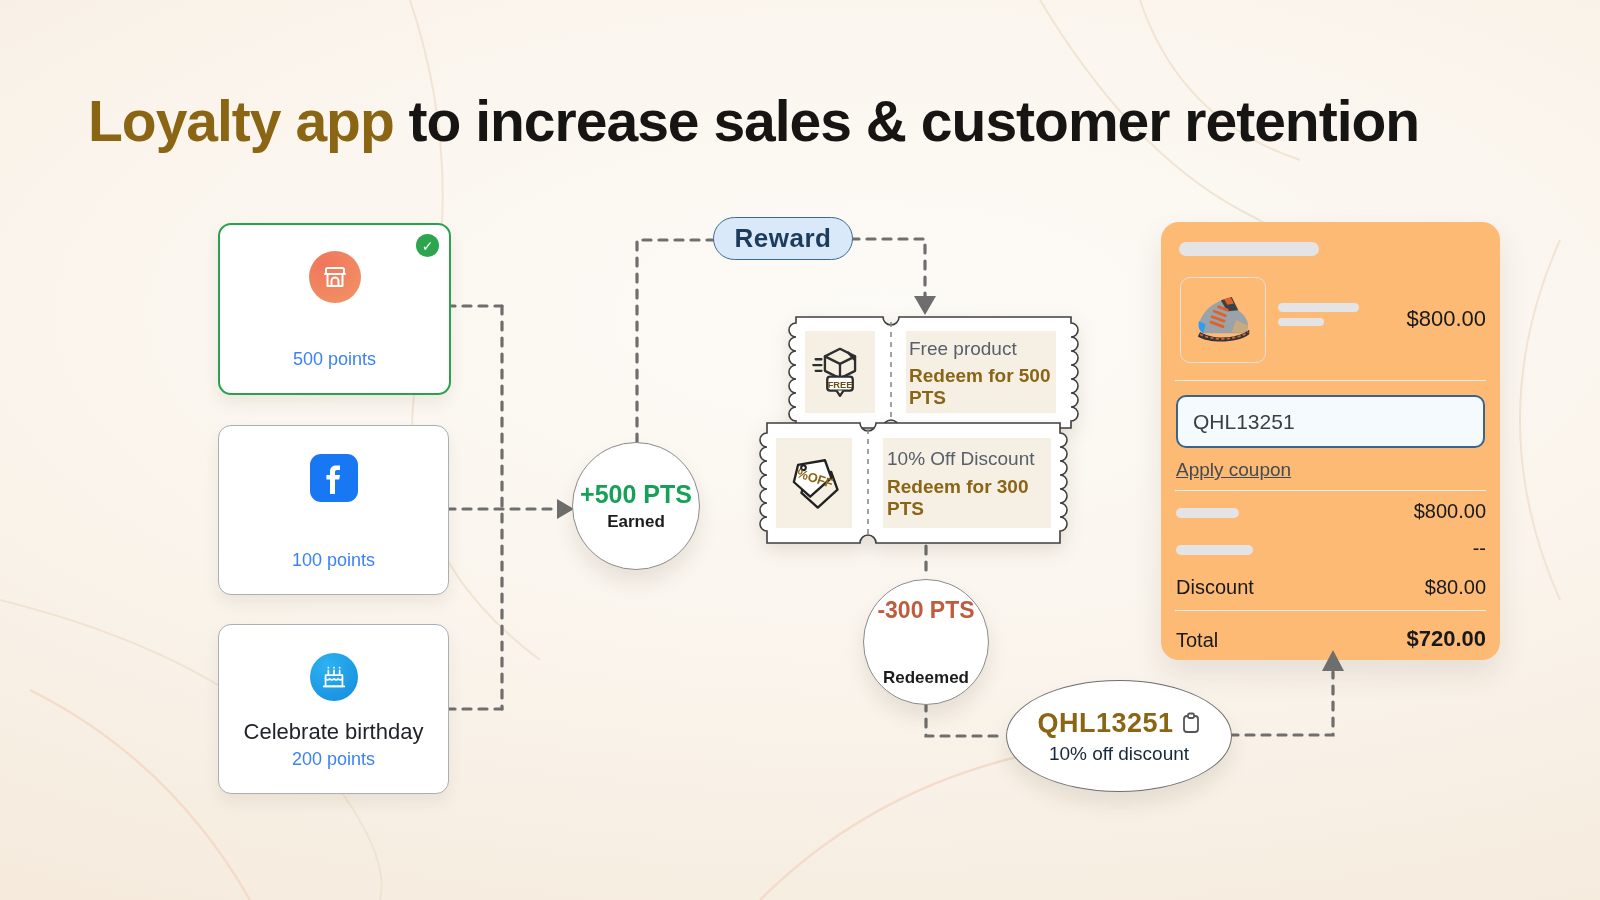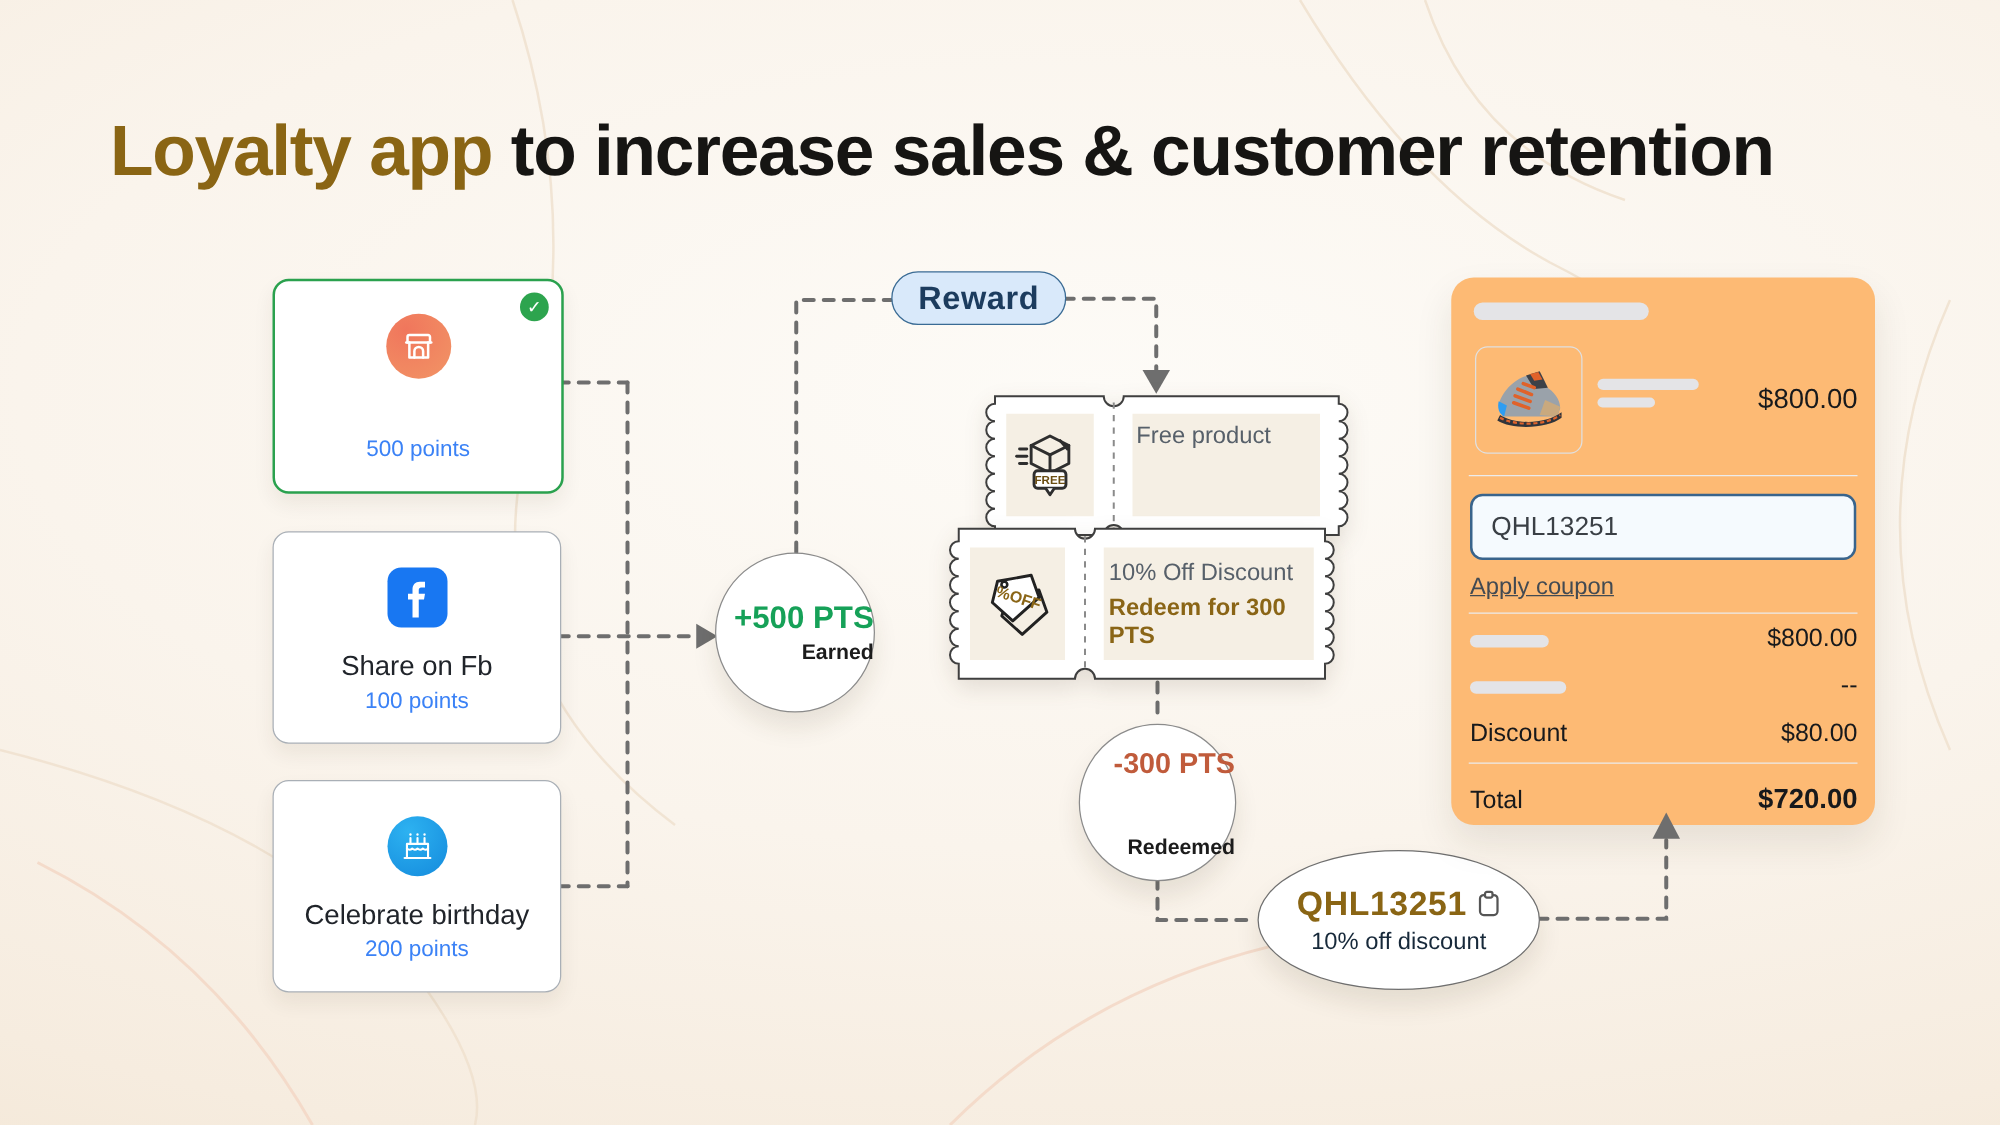--- a/index.html
+++ b/index.html
@@ -21,21 +21,21 @@
     display:flex;align-items:center;justify-content:center;}
   .icon-store{background:radial-gradient(120% 120% at 30% 25%, #f0765c 0%, #f29a67 100%);}
   .icon-fb{background:#1877f2;border-radius:11px;}
   .icon-cake{background:radial-gradient(120% 120% at 35% 25%, #2db2f1 0%, #0f82d8 100%);}
   .earn-label{position:absolute;left:0;right:0;top:94px;font-size:22px;color:#20242a;}
   .earn-points{position:absolute;left:0;right:0;top:124px;font-size:18px;font-weight:normal;color:#3b82f6;}
   .check-badge{position:absolute;right:10px;top:9px;width:23px;height:23px;border-radius:50%;background:#2da44e;
     color:#fff;font-size:14px;font-weight:bold;display:flex;align-items:center;justify-content:center;}
   
   .node-circle{background:#fff;border:1.6px solid #8b8b8b;border-radius:50%;z-index:10;
-    box-shadow:0 12px 20px rgba(60,45,20,.10);display:flex;flex-direction:column;align-items:flex-end;justify-content:center;}
+    box-shadow:0 12px 20px rgba(60,45,20,.10);display:flex;flex-direction:column;align-items:center;justify-content:center;}
   .earned{left:572px;top:442px;width:126px;height:126px;}
   .earned .pts{font-size:25px;font-weight:800;color:#16a158;}
   .earned .cap{font-size:17px;font-weight:bold;color:#1c1c1c;margin-top:3px;}
   .redeemed{left:863px;top:579px;width:124px;height:124px;gap:41px;}
   .redeemed .pts{font-size:23px;font-weight:800;color:#c05b3b;}
   .redeemed .cap{font-size:17px;font-weight:bold;color:#1c1c1c;margin-top:3px;}
   
   .reward-pill{left:713px;top:217px;width:138px;height:41px;background:#d9e9fa;border:1.6px solid #3a6b94;
     border-radius:22px;display:flex;align-items:center;justify-content:center;z-index:10;
     font-size:26px;font-weight:600;color:#1c3c5e;letter-spacing:.5px;}
@@ -119,21 +119,20 @@
   </div>
   <div class="earn-points">500 points</div>
 </div>
 
 <div class="abs earn-card" style="top:425px;">
   <div class="earn-icon icon-fb" style="width:48px;height:48px;top:28px;">
     <svg width="48" height="48" viewBox="0 0 48 48">
       <path fill="#fff" d="M30 16 h-3.2 c-1 0-1.8.9-1.8 2 v3 h5 l-.8 4.6 h-4.2 V40 h-5 V25.6 h-3.6 V21 h3.6 v-3.6 c0-3.6 2.3-6 5.7-6 H30 Z"></path>
     </svg>
   </div>
-  <div class="earn-label">Share on Fb</div>
   <div class="earn-points">100 points</div>
 </div>
 
 <div class="abs earn-card" style="top:624px;">
   <div class="earn-icon icon-cake" style="width:48px;height:48px;top:28px;">
     <svg width="30" height="30" viewBox="0 0 32 32" fill="none" stroke="#fff" stroke-width="1.8" stroke-linecap="round" stroke-linejoin="round">
       <path d="M10 13 V9"></path>
         <path d="M16 13 V9"></path>
         <path d="M22 13 V9"></path>
       <circle cx="10" cy="6" r="1" fill="#fff" stroke="none"></circle>
@@ -173,20 +172,21 @@
       <path d="M31,8.2 L36,14"></path>
       <path d="M3,14 H8"></path>
         <path d="M1,19 H8"></path>
         <path d="M3,24 H8"></path>
     </g>
     <rect x="13" y="29" width="22" height="12" rx="2.5" fill="#fff" stroke="#2e2e2e" stroke-width="2"></rect>
     <path d="M21,41 l3,4.5 3,-4.5" fill="#fff" stroke="#2e2e2e" stroke-width="2" stroke-linejoin="round"></path>
     <text x="24" y="38.4" font-size="8" font-weight="bold" fill="#6b4e12" text-anchor="middle" font-family="Liberation Sans, sans-serif">FREE</text>
   </svg>
   <div class="c-title" style="left:121px;top:23px;">Free product</div>
+  <div class="c-redeem" style="left:121px;top:50px;width:150px;">Redeem for 500 PTS</div>
 </div>
 
 <div class="abs coupon" style="left:759px;top:421px;width:310px;height:124px;z-index:7;">
   <svg class="ticket" width="310" height="124" viewBox="0 0 310 124">
     <path d="M8,2 H101 A8,8 0 0 0 117,2 H301 V12
              a7,7 0 0 1 0,14 a7,7 0 0 1 0,14 a7,7 0 0 1 0,14 a7,7 0 0 1 0,14 a7,7 0 0 1 0,14 a7,7 0 0 1 0,14 a7,7 0 0 1 0,14
              V122 H117 A8,8 0 0 0 101,122 H8 V110
              a7,7 0 0 1 0,-14 a7,7 0 0 1 0,-14 a7,7 0 0 1 0,-14 a7,7 0 0 1 0,-14 a7,7 0 0 1 0,-14 a7,7 0 0 1 0,-14 a7,7 0 0 1 0,-14 Z" fill="#ffffff" stroke="#3f3f3f" stroke-width="1.6"></path>
     <rect x="17" y="17" width="76" height="90" fill="#f5efe4"></rect>
     <rect x="124" y="17" width="168" height="90" fill="#f5efe4"></rect>

